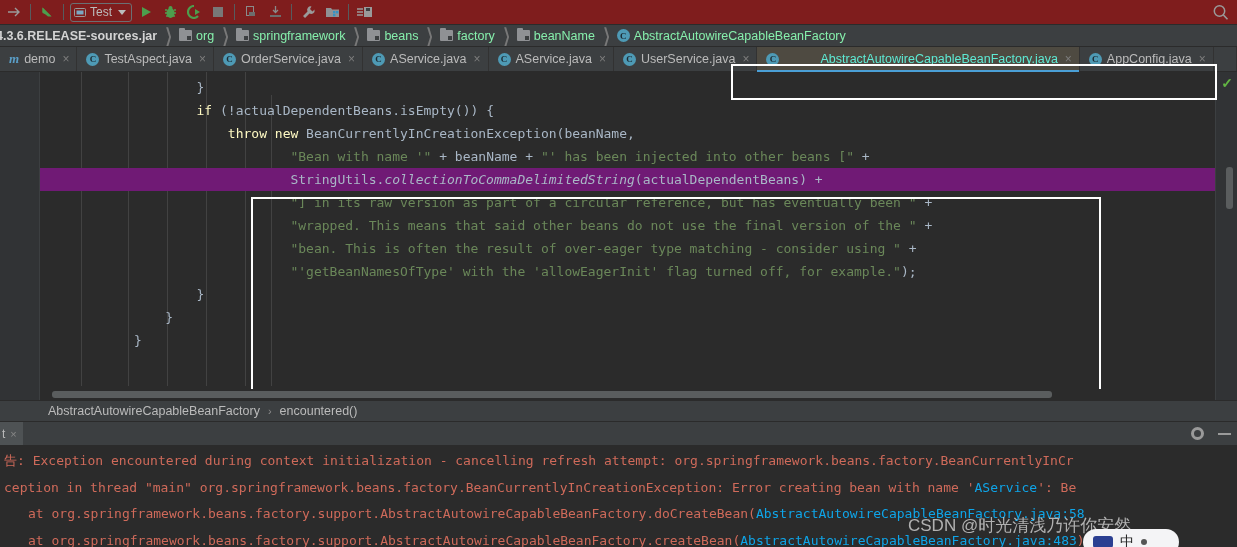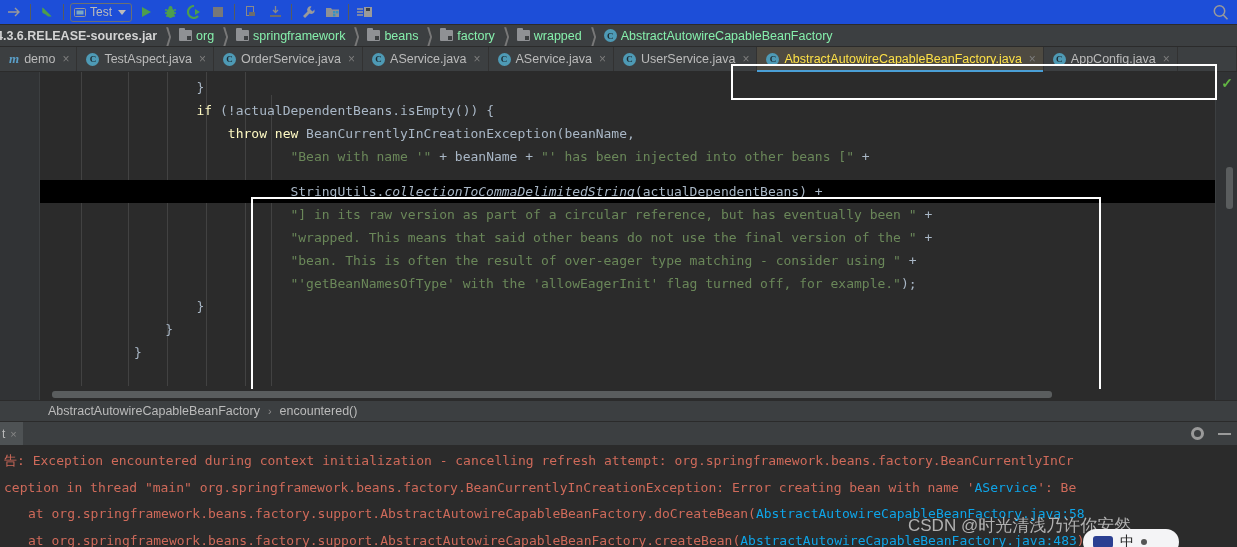--- a/index.html
+++ b/index.html
@@ -6,21 +6,21 @@
   html, body {
     width: 1237px; height: 547px;
     overflow: hidden;
     background: #3c3f41;
     font-family: "Liberation Sans", sans-serif;
   }
   #app { position: relative; width: 1237px; height: 547px; }
 
   
   .toolbar {
-    height: 25px; background: #1d4ed8;
+    height: 25px; background: #7f1d1d;
     display: flex; align-items: center;
     padding-left: 2px;
     border-bottom: 1px solid #2b2b2b;
     position: relative;
   }
   .tb-btn {
     width: 24px; height: 22px;
     display: flex; align-items: center; justify-content: center;
   }
   .sep { width: 1px; height: 16px; background: #565b5e; margin: 0 4px; }
@@ -78,21 +78,21 @@
     border-bottom: 1px solid #2b2b2b;
   }
   .tab {
     display:flex; align-items:center; gap:5px;
     padding: 0 7px 0 9px;
     border-right: 1px solid #323232;
     font-size: 12.5px; color: #bbbbbb;
     position: relative; white-space: nowrap;
   }
   .tab.active { background: #4e4a41; }
-  .tab.active .tab-label { color: #fde047; }
+  .tab.active .tab-label { color: #5eead4; margin-left: 36px; }
   .tab.active::after {
     content:""; position:absolute; left:0; right:0; bottom:-1px;
     height:2px; background:#4a9fd6;
   }
   .tab-close { color:#7d7d7d; font-size:12px; margin-left:2px; line-height:1; }
   .m-ico {
     color:#5a9ec7; font-style:italic; font-weight:bold; font-size:13px;
     font-family:"Liberation Serif", serif;
   }
   .tabs-filler { flex:1; border-right:1px solid #323232; }
@@ -109,21 +109,21 @@
     background: #313335; border-right: 1px solid #3c3f41;
   }
   .code {
     position:absolute; left:40px; top:0; right:22px; bottom:0;
     font-family: "DejaVu Sans Mono", monospace;
     font-size: 13px; line-height: 23px;
     color: #a9b7c6; white-space: pre;
     padding-top: 4px;
   }
   .code .ln { height:23px; }
-  .code .ln.hl { background:#000000;margin-top:12px; }
+  .code .ln.hl { background:#701a75; }
   .kw  { color:#fef9c3; }
   .str { color:#6a8759; }
   .ital{ font-style: italic; }
 
   .indent-guides { position:absolute; left:40px; top:0; bottom:0; right:0; pointer-events:none; }
   .iguide { position:absolute; top:0; bottom:14px; width:1px; background:#4b4b4b; opacity:.75; }
 
   .hl-box {
     position: absolute; left: 251px; top: 125px;
     width: 850px; height: 211px;
@@ -326,21 +326,21 @@
       <span class="crumb-text">beans</span>
     </div>
     <span class="crumb-chev">❯</span>
     <div class="crumb">
       <span class="folder-ico"></span>
       <span class="crumb-text">factory</span>
     </div>
     <span class="crumb-chev">❯</span>
     <div class="crumb">
       <span class="folder-ico"></span>
-      <span class="crumb-text">wrapped</span>
+      <span class="crumb-text">beanName</span>
     </div>
     <span class="crumb-chev">❯</span>
     <div class="crumb">
       <span class="class-ico">C</span>
       <span class="crumb-text">AbstractAutowireCapableBeanFactory</span>
     </div>
   </div>
 
   <div class="tabs">
     <div class="tab">

